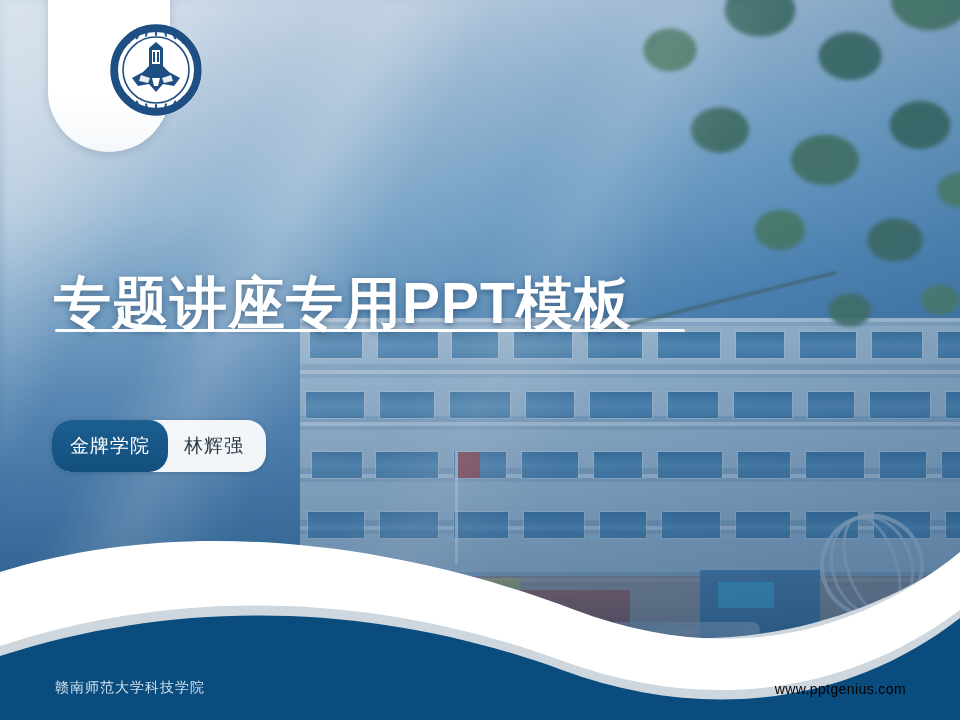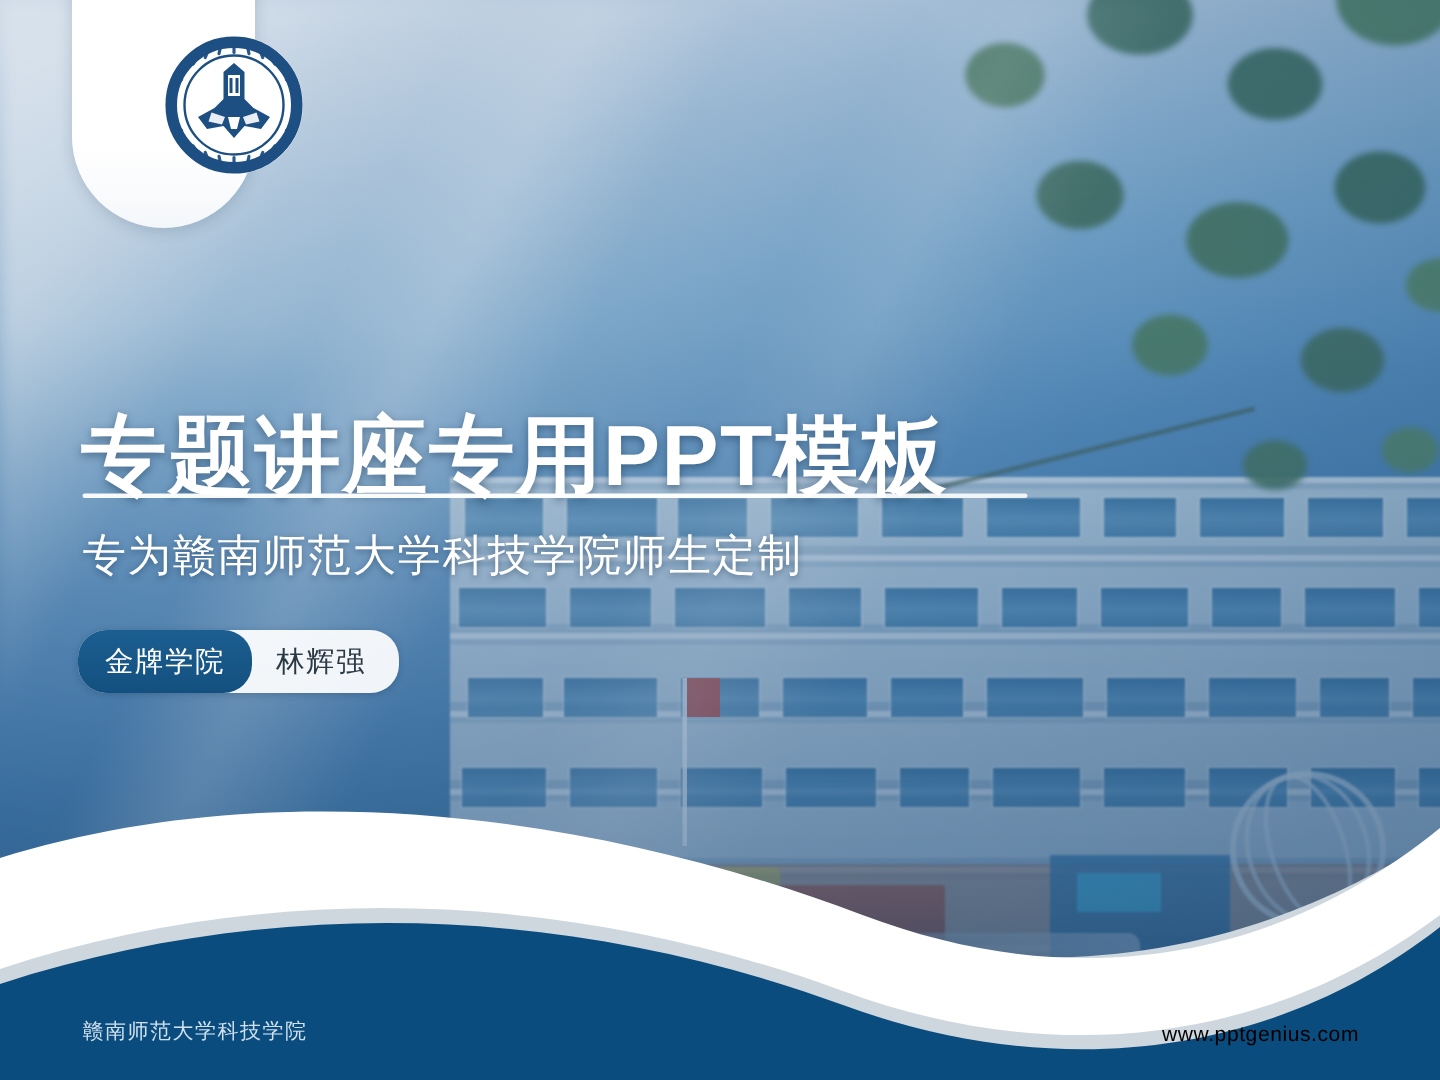--- a/index.html
+++ b/index.html
@@ -159,21 +159,21 @@
     border-radius:2px;
   }
   .subtitle{
     position:absolute;left:55px;top:351px;
     font-size:29px;color:#ffffff;letter-spacing:1px;white-space:nowrap;
     text-shadow:0 1px 4px rgba(10,40,70,.45);
   }
 
   
   .pill{
-    position:absolute;left:52px;top:420px;height:42px;
+    position:absolute;left:52px;top:420px;height:52px;
     display:flex;align-items:stretch;
     background:rgba(255,255,255,.92);
     border-radius:19px;
     box-shadow:0 1px 5px rgba(15,45,75,.25);
   }
   .pill-left{
     display:flex;align-items:center;justify-content:center;
     padding:0 18px;border-radius:19px;
     background:linear-gradient(180deg,#1b5e90,#13507f);
     color:#ffffff;font-size:19px;letter-spacing:1px;white-space:nowrap;
@@ -316,21 +316,20 @@
           <line x1="39" y1="86.7" x2="38" y2="82.2"></line>
           <line x1="57" y1="86.7" x2="58" y2="82.2"></line>
           <line x1="48" y1="87.5" x2="48" y2="83"></line>
         </g>
       </svg>
     </div>
   </div>
 
   <div class="title">专题讲座专用PPT模板</div>
   <div class="divider"></div>
-  <div class="subtitle">专为赣南师范大学科技学院师生定制</div>
 
   <div class="pill">
     <div class="pill-left">金牌学院</div>
     <div class="pill-right">林辉强</div>
   </div>
 
   <div class="waves">
     <svg viewBox="0 0 960 260" preserveAspectRatio="none">
       <path d="M0 150 C 180 86, 380 104, 560 158 C 700 200, 840 176, 960 96 L960 260 L0 260 Z" fill="#cfd7de"></path>
       <path d="M0 112 C 180 56, 390 80, 575 150 C 715 203, 850 182, 960 92

